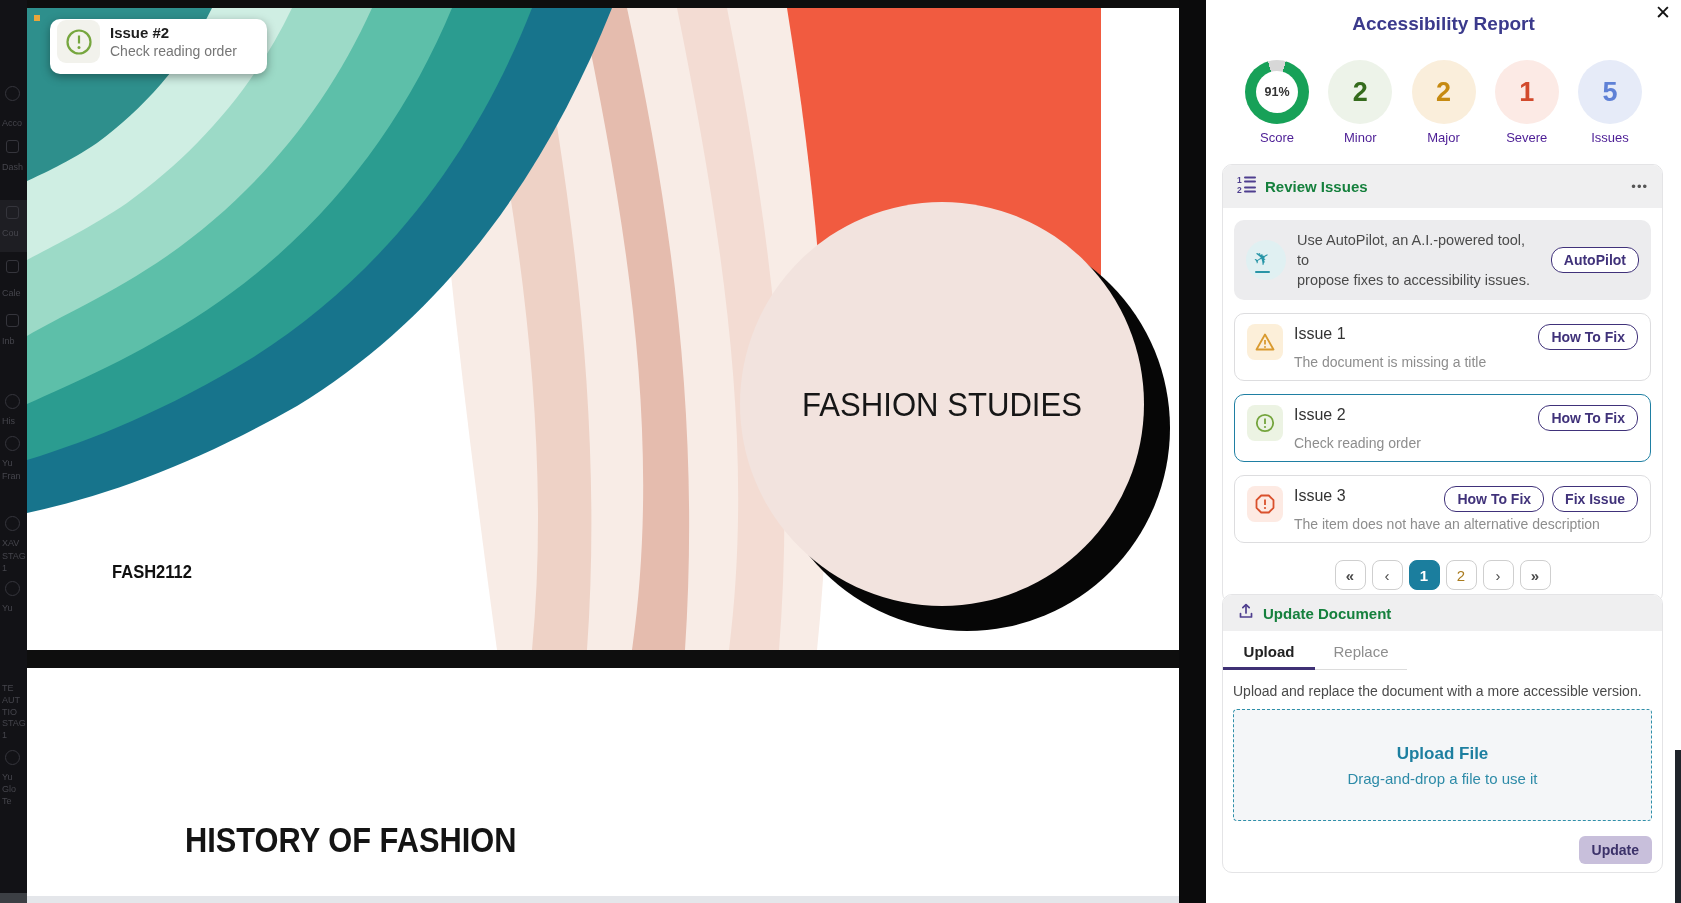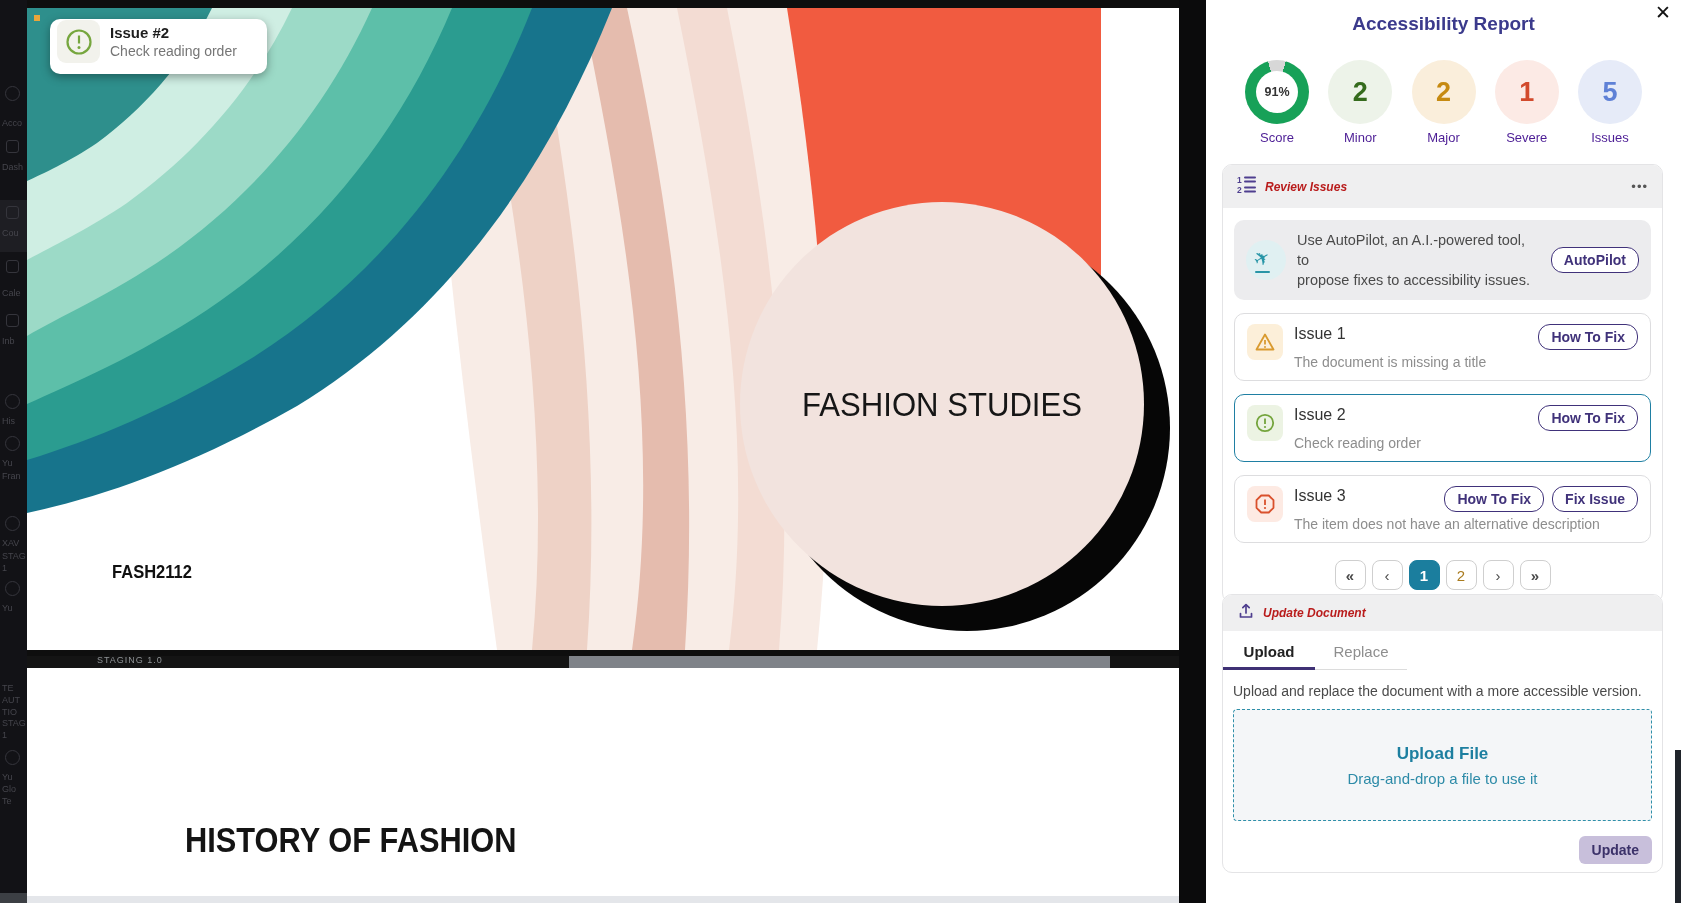--- a/index.html
+++ b/index.html
@@ -50,21 +50,21 @@
   .ring-in { width:42px; height:42px; border-radius:50%; background:#fff; display:grid; place-items:center;
     font-size:12.5px; font-weight:700; color:#333; }
   .bubble { width:64px; height:64px; border-radius:50%; display:grid; place-items:center; font-size:27px; font-weight:600; }
   .bubble.minor  { background:#edf3e9; color:#356b1d; }
   .bubble.major  { background:#faeedb; color:#c68a11; }
   .bubble.severe { background:#fceae5; color:#d24a2c; }
   .bubble.issues { background:#e6ebf8; color:#5f81d6; }
 
   .card { position:absolute; left:16px; width:441px; background:#fff; border:1px solid #e4e4e6; border-radius:10px; overflow:hidden; }
   .card-head { display:flex; align-items:center; gap:8px; background:#efeff0; padding:10px 14px; }
-  .card-title { font-size:12px; font-weight:700; color:#b91c1c;font-style:italic; }
+  .card-title { font-size:15px; font-weight:700; color:#15803d; }
   .menu-dots { margin-left:auto; color:#555; font-size:13px; letter-spacing:1px; cursor:pointer; }
 
   #review-card { top:164px; }
   .card-body { padding:12px 11px 12px 11px; }
 
   .autopilot { background:#ececee; border-radius:10px; padding:10px 12px; display:flex; align-items:center; gap:11px; }
   .plane-wrap { position:relative; width:40px; height:40px; border-radius:50%; background:#e0f0f2; flex:none; }
   .plane { position:absolute; left:8px; top:7px; font-size:19px; color:#2795a7; transform:rotate(-30deg); }
   .plane-line { position:absolute; left:9px; bottom:7px; width:15px; height:2px; background:#2795a7; border-radius:1px; }
   .ap-text { font-size:14.5px; color:#4a4a4a; line-height:20px; flex:1; }
@@ -164,24 +164,20 @@
         <path d="M0,0 H345 C300,100 230,185 140,248 C85,286 30,310 0,328 Z" fill="#9cdac7"></path>
         <path d="M0,0 H265 C228,78 170,145 100,195 C60,222 22,240 0,252 Z" fill="#cfeee3"></path>
         <path d="M0,0 H185 C158,55 115,102 70,135 C42,154 15,166 0,173 Z" fill="#2e8f8c"></path>
 
         <circle cx="940" cy="420" r="203" fill="#060606"></circle>
         <circle cx="915" cy="396" r="202" fill="#f2e3de"></circle>
         <text x="915" y="408" text-anchor="middle" font-size="33" fill="#161616" font-weight="500" textLength="280" lengthAdjust="spacingAndGlyphs">FASHION STUDIES</text>
         <text x="85" y="570" font-size="19" font-weight="700" fill="#101010" textLength="80" lengthAdjust="spacingAndGlyphs">FASH2112</text>
       </svg>
     </div>
-    <div id="divider">
-      <span class="staging">STAGING 1.0</span>
-      <div class="thumb"></div>
-    </div>
     <div id="slide2">
       <div class="s2-title">HISTORY OF FASHION</div>
     </div>
     <div id="doc-bottom-strip"></div>
   </div>
 
   <div id="gap-col"></div>
 
   <div id="panel">
     <div class="panel-close">✕</div>

